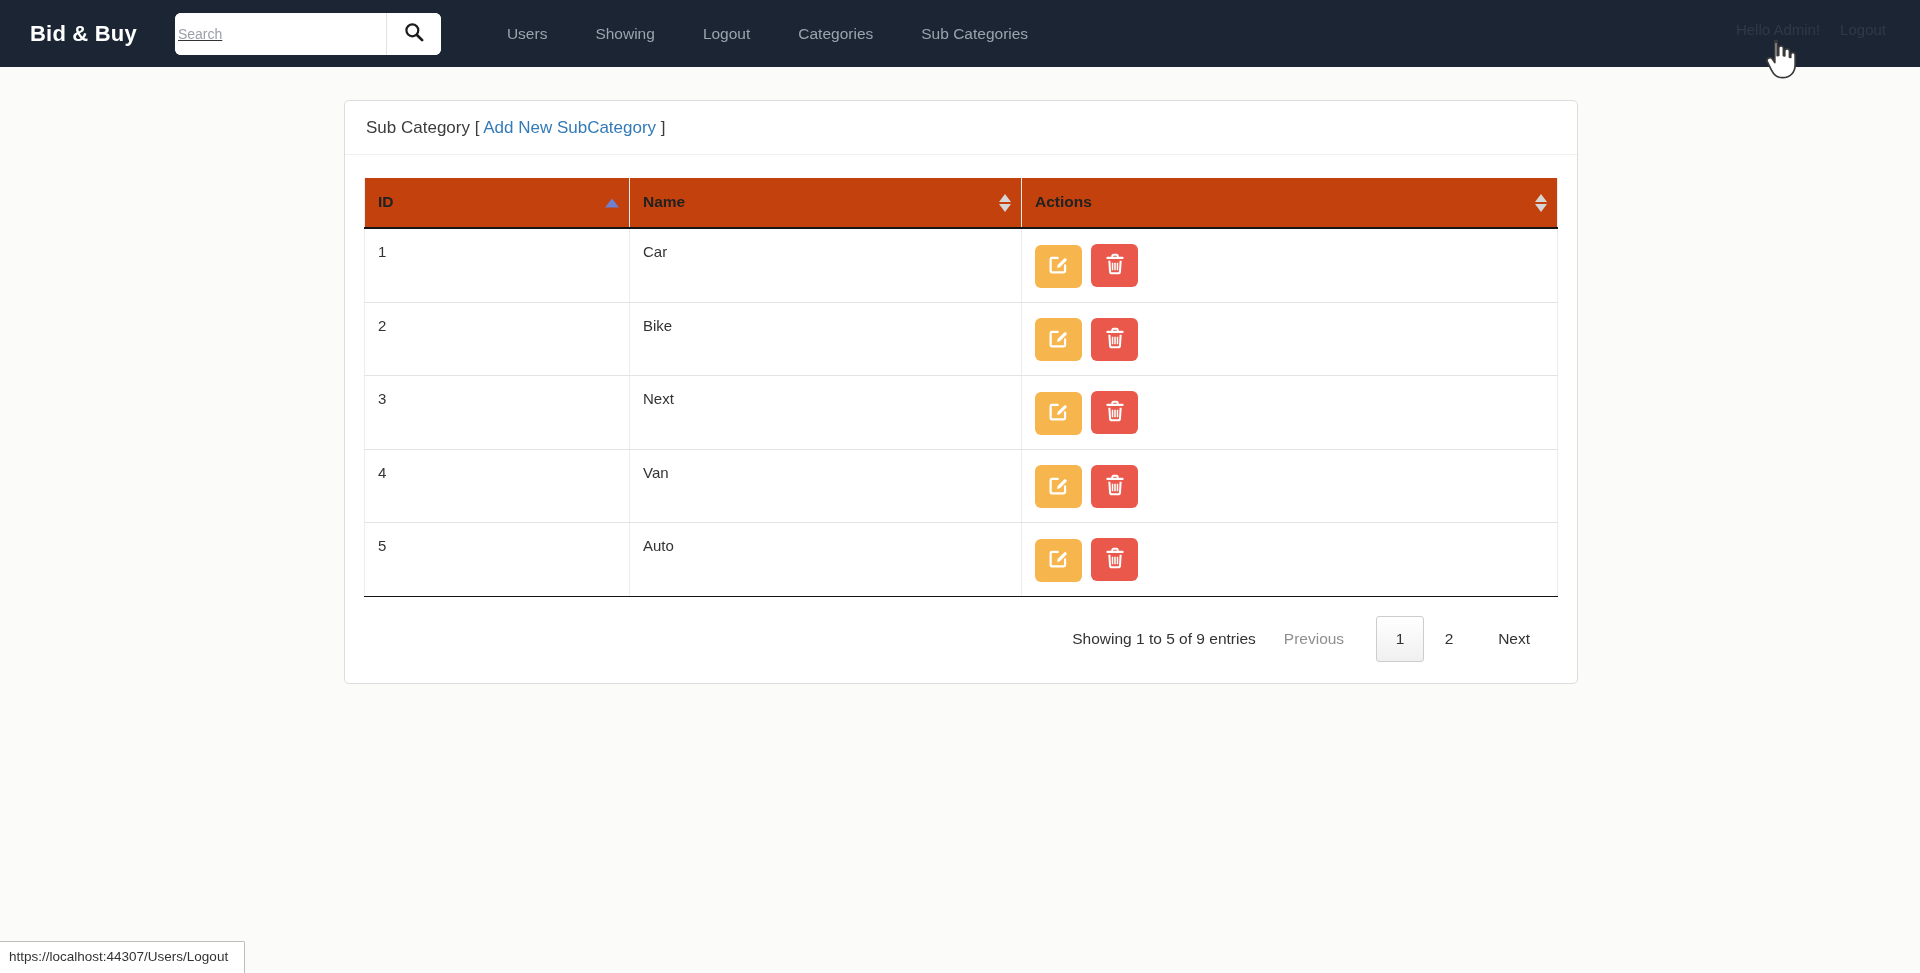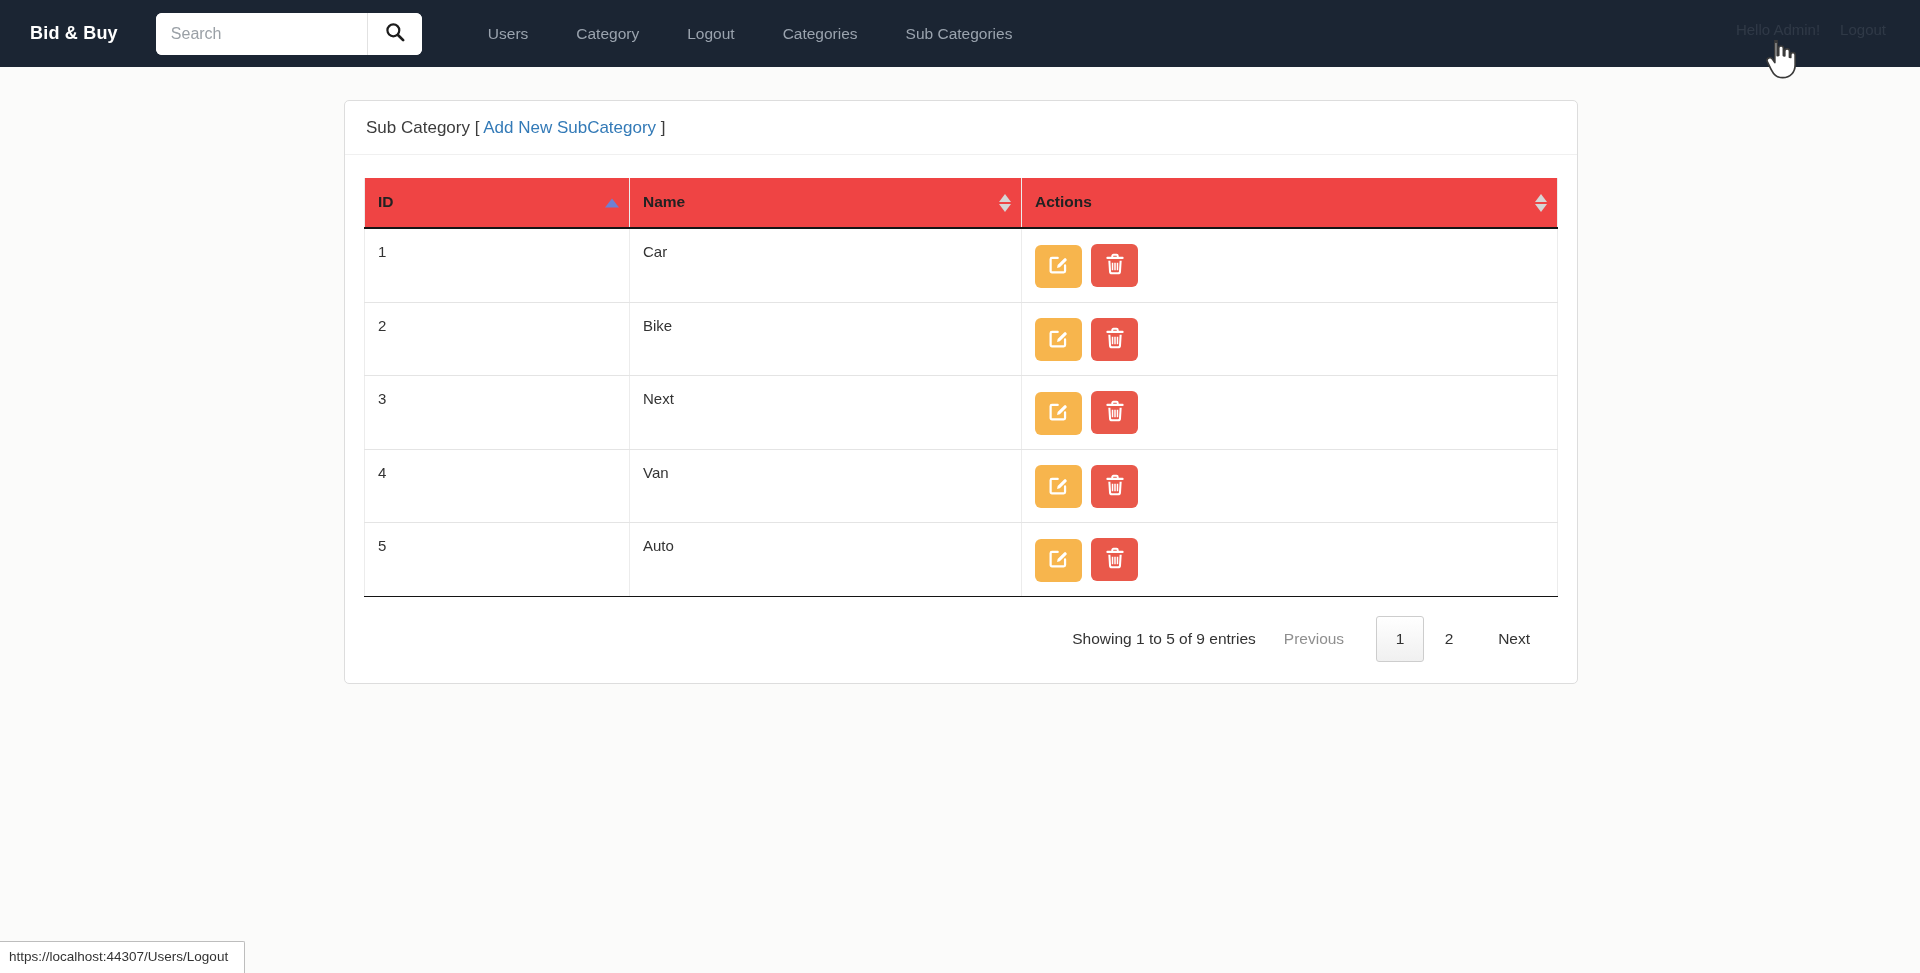--- a/index.html
+++ b/index.html
@@ -5,23 +5,23 @@
   * { box-sizing: border-box; }
   html,body { margin:0; padding:0; }
   body {
     width:1920px; height:973px; position:relative; overflow:hidden;
     background:#fbfbfa; color:#333;
     font-family:"Liberation Sans", sans-serif;
   }
 
   
   .navbar { height:67px; background:#1b2533; display:flex; align-items:center; padding-left:30px; position:relative; }
-  .brand { color:#fff; font-size:18px; font-weight:bold; margin-right:38px; letter-spacing:.2px; }
+  .brand { color:#fff; font-size:22px; font-weight:bold; margin-right:38px; letter-spacing:.2px; }
   .search-form { display:flex; align-items:stretch; height:42px; border-radius:6px; overflow:hidden; margin-right:42px; background:#fff; }
-  .search-input { width:212px; border:none; outline:none; padding:0 15px; font-size:16px; border-right:1px solid #e2e2e2; color:#333; }
+  .search-input { width:212px; border:none; outline:none; padding:0 3px; font-size:14px; border-right:1px solid #e2e2e2; color:#333;text-decoration:underline; }
   .search-input::placeholder { color:#9aa0a6; }
   .search-btn { width:54px; background:#fff; border:none; display:flex; align-items:center; justify-content:center; cursor:pointer; }
   .nav-links { display:flex; align-items:center; height:77px; }
   .nav-link { color:#9aa3ae; font-size:15.5px; padding:0 24px; text-decoration:none; cursor:pointer; }
   .nav-right { position:absolute; right:34px; top:21px; display:flex; gap:20px; font-size:15px; color:rgba(154,163,174,0.16); }
   .nav-right span { cursor:pointer; }
 
   
   .cursor { position:absolute; left:1763px; top:38px; z-index:60; }
 
@@ -35,21 +35,21 @@
   .controls { display:flex; justify-content:space-between; align-items:center; margin-bottom:12px; }
   .length-ctl { display:flex; align-items:center; gap:9px; font-weight:bold; font-size:15.5px; color:#2f2f2f; }
   .select-wrap { position:relative; width:64px; height:30px; }
   .length-select { appearance:none; -webkit-appearance:none; width:100%; height:100%; border:1px solid #919191; border-radius:2px; background:#fff; font-size:15px; padding:0 22px 0 8px; color:#222; font-family:inherit; }
   .select-caret { position:absolute; right:7px; top:12px; pointer-events:none; }
   .search-ctl { display:flex; align-items:center; gap:10px; font-weight:bold; font-size:15.5px; color:#2f2f2f; }
   .table-search-input { width:266px; height:32px; border:1px solid #8d8d8d; border-radius:2px; padding:0 9px; font-size:15px; outline:none; font-family:inherit; }
 
   
   table.data { width:100%; border-collapse:collapse; border-left:1px solid #ececec; border-right:1px solid #ececec; }
-  table.data th { text-align:left; font-size:15.5px; color:#222; padding:15px 13px 16px; border-bottom:2px solid #151515; position:relative; cursor:pointer; background:#ef4444; }
+  table.data th { text-align:left; font-size:15.5px; color:#222; padding:15px 13px 16px; border-bottom:2px solid #151515; position:relative; cursor:pointer; background:#c2410c; }
   table.data th:not(:last-child), table.data td:not(:last-child) { border-right:1px solid #ececec; }
   table.data td { font-size:15px; color:#333; padding:14px 13px; border-bottom:1px solid #e4e4e4; vertical-align:top; height:73px; }
   table.data tbody tr:last-child td { border-bottom:1px solid #141414; }
   .sort-wrap { position:absolute; right:10px; top:50%; transform:translateY(-50%); display:flex; flex-direction:column; align-items:center; gap:2px; }
   .tri-up   { width:0; height:0; border-left:6px solid transparent; border-right:6px solid transparent; border-bottom:8px solid #d6d6d6; }
   .tri-down { width:0; height:0; border-left:6px solid transparent; border-right:6px solid transparent; border-top:8px solid #d6d6d6; }
   .tri-up.active { border-bottom-color:#6e80d2; border-left-width:7px; border-right-width:7px; border-bottom-width:9px; }
   .cell-actions { padding-top:15px !important; }
   .btn { display:inline-flex; align-items:center; justify-content:center; width:47px; height:43px; border:none; border-radius:6px; margin-right:9px; cursor:pointer; padding:0; }
   .btn-edit { background:#f7b54d; }
@@ -80,21 +80,21 @@
         <svg width="22" height="22" viewBox="0 0 20 20">
           <circle cx="8.5" cy="8.5" r="5.4" fill="none" stroke="#1c1c1c" stroke-width="2"></circle>
           <line x1="12.7" y1="12.7" x2="17.4" y2="17.4" stroke="#1c1c1c" stroke-width="2.5" stroke-linecap="round"></line>
         </svg>
       </span>
     </button>
   </form>
 
   <nav class="nav-links">
       <a class="nav-link">Users</a>
-      <a class="nav-link">Category</a>
+      <a class="nav-link">Showing</a>
       <a class="nav-link">Logout</a>
       <a class="nav-link">Categories</a>
       <a class="nav-link">Sub Categories</a>
     </nav>
 
   <div class="nav-right">
       <span>Hello Admin!</span>
       <span>Logout</span>
     </div>
 </div>

